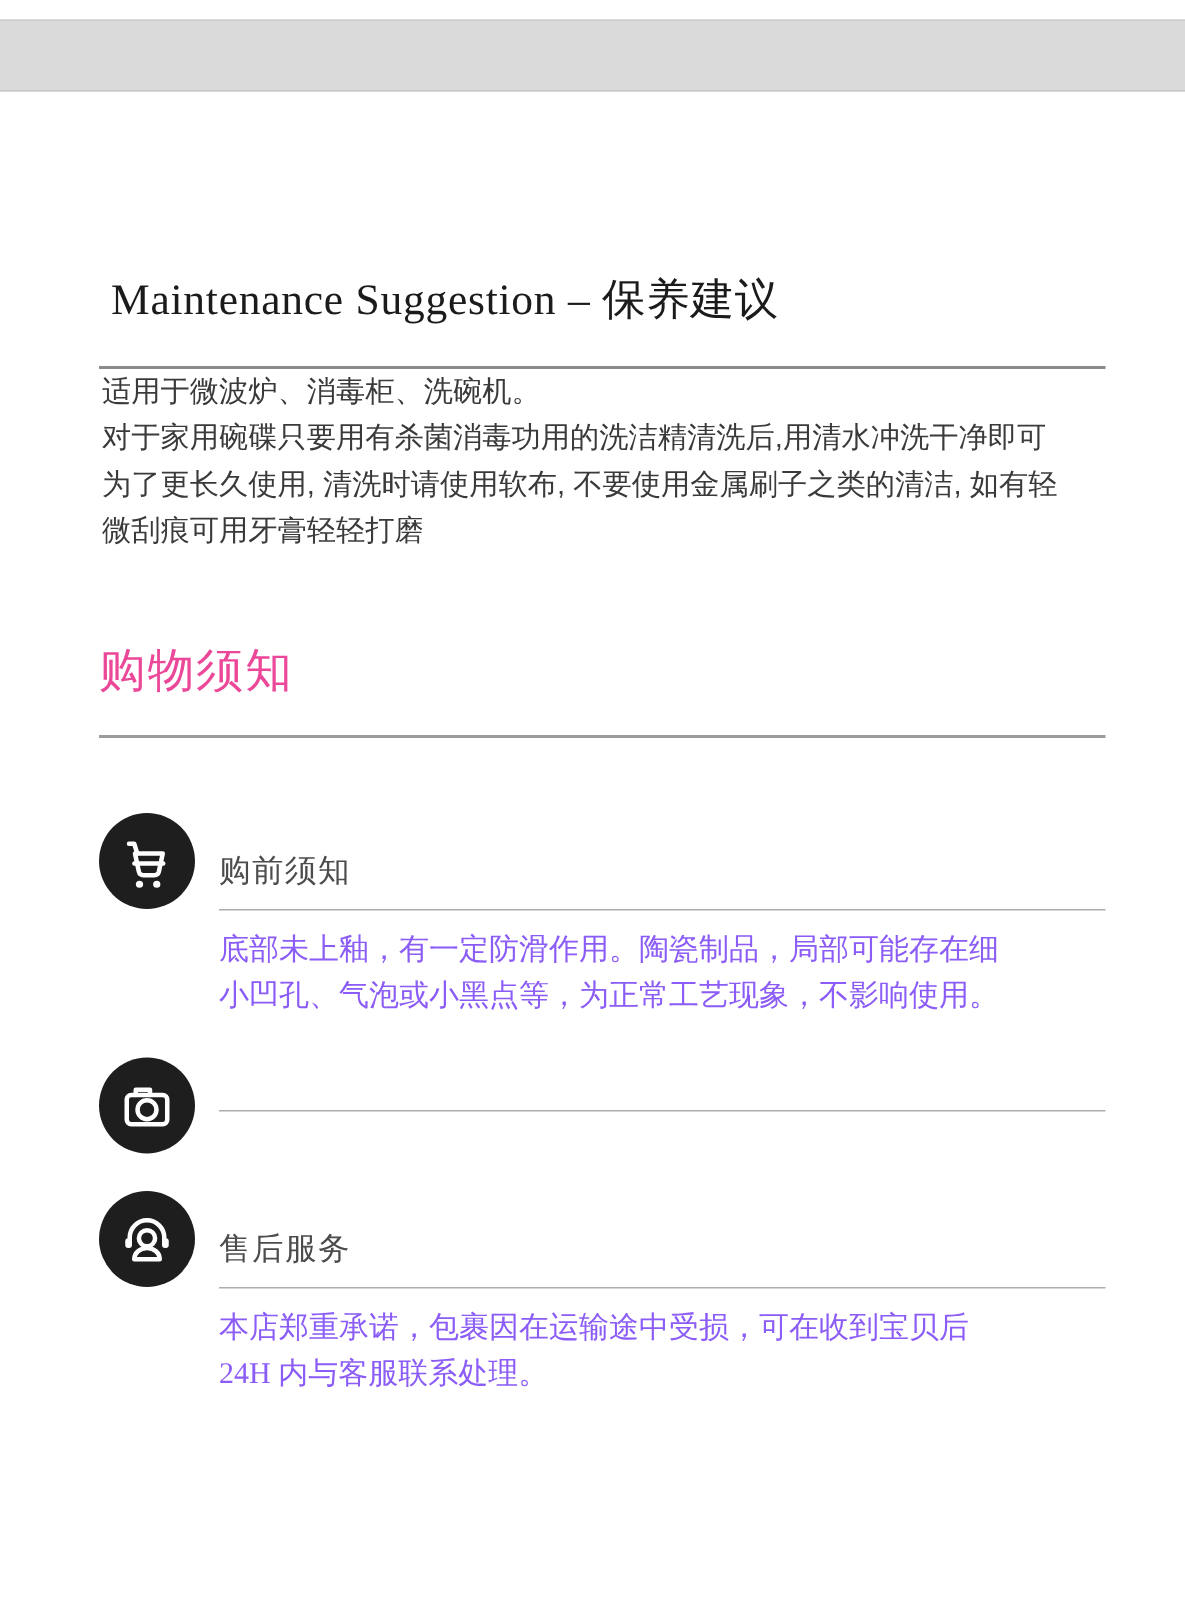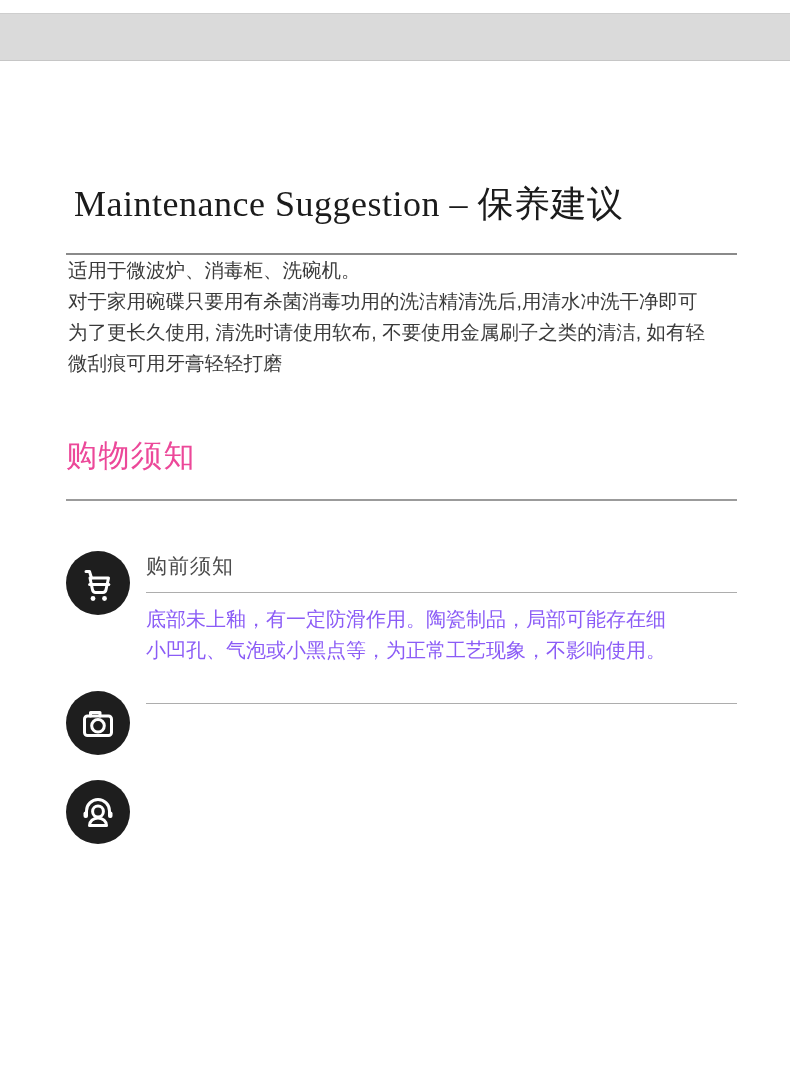--- a/index.html
+++ b/index.html
@@ -16,21 +16,21 @@
     border-top: 1px solid #cecece;
     border-bottom: 1px solid #c6c6c6;
   }
   .content {
     padding-left: 66px;
     padding-right: 53px;
   }
   .maintenance-title {
     margin: 119px 0 0 8px;
     font-family: "Liberation Serif", "DejaVu Serif", serif;
-    font-size: 36px;
+    font-size: 29px;
     font-weight: 400;
     color: #1b1b1b;
     letter-spacing: 0.5px;
   }
   .divider-strong {
     margin-top: 24px;
     border-top: 2px solid #8a8a8a;
     height: 0;
   }
   .maintenance-body {
@@ -61,21 +61,21 @@
     margin-bottom: 25px;
   }
   .icon-circle {
     flex: 0 0 64px;
     width: 64px; height: 64px;
     border-radius: 50%;
     background: #1e1e1e;
     display: flex; align-items: center; justify-content: center;
   }
   .icon-circle svg { width: 64px; height: 64px; display: block; }
-  .item-text { flex: 1; min-width: 0; }
+  .item-text { flex: 1; min-width: 0; margin-top: 23px; }
   .item-heading {
     font-size: 21px;
     font-weight: 400;
     color: #4c4c4c;
     letter-spacing: 1px;
     padding-top: 1px;
   }
   .item-heading-divider {
     margin-top: 12px;
     border-top: 1.5px solid #adadad;
@@ -146,16 +146,22 @@
     <div class="notice-item">
       <div class="icon-circle">
         <svg viewBox="0 0 64 64" fill="none" stroke="#ffffff" stroke-width="3" stroke-linecap="round" stroke-linejoin="round" aria-hidden="true">
           <circle cx="32" cy="31.5" r="5.4"></circle>
           <path d="M23.5 45.5 a8.5 7.5 0 0 1 17 0 z"></path>
           <path d="M20.5 34 v-3 a11.5 11.5 0 0 1 23 0 v3"></path>
           <rect x="17.5" y="31.5" width="4.5" height="6.5" rx="2" fill="#ffffff" stroke="none"></rect>
           <rect x="42" y="31.5" width="4.5" height="6.5" rx="2" fill="#ffffff" stroke="none"></rect>
         </svg>
       </div>
+      <div class="item-text">
+        <div class="item-heading">售后服务</div>
+        <div class="item-heading-divider"></div>
+        <p class="item-body">本店郑重承诺，包裹因在运输途中受损，可在收到宝贝后
+24H 内与客服联系处理。</p>
+      </div>
     </div>
 
   </div>
 </div>
 
 </body></html>

